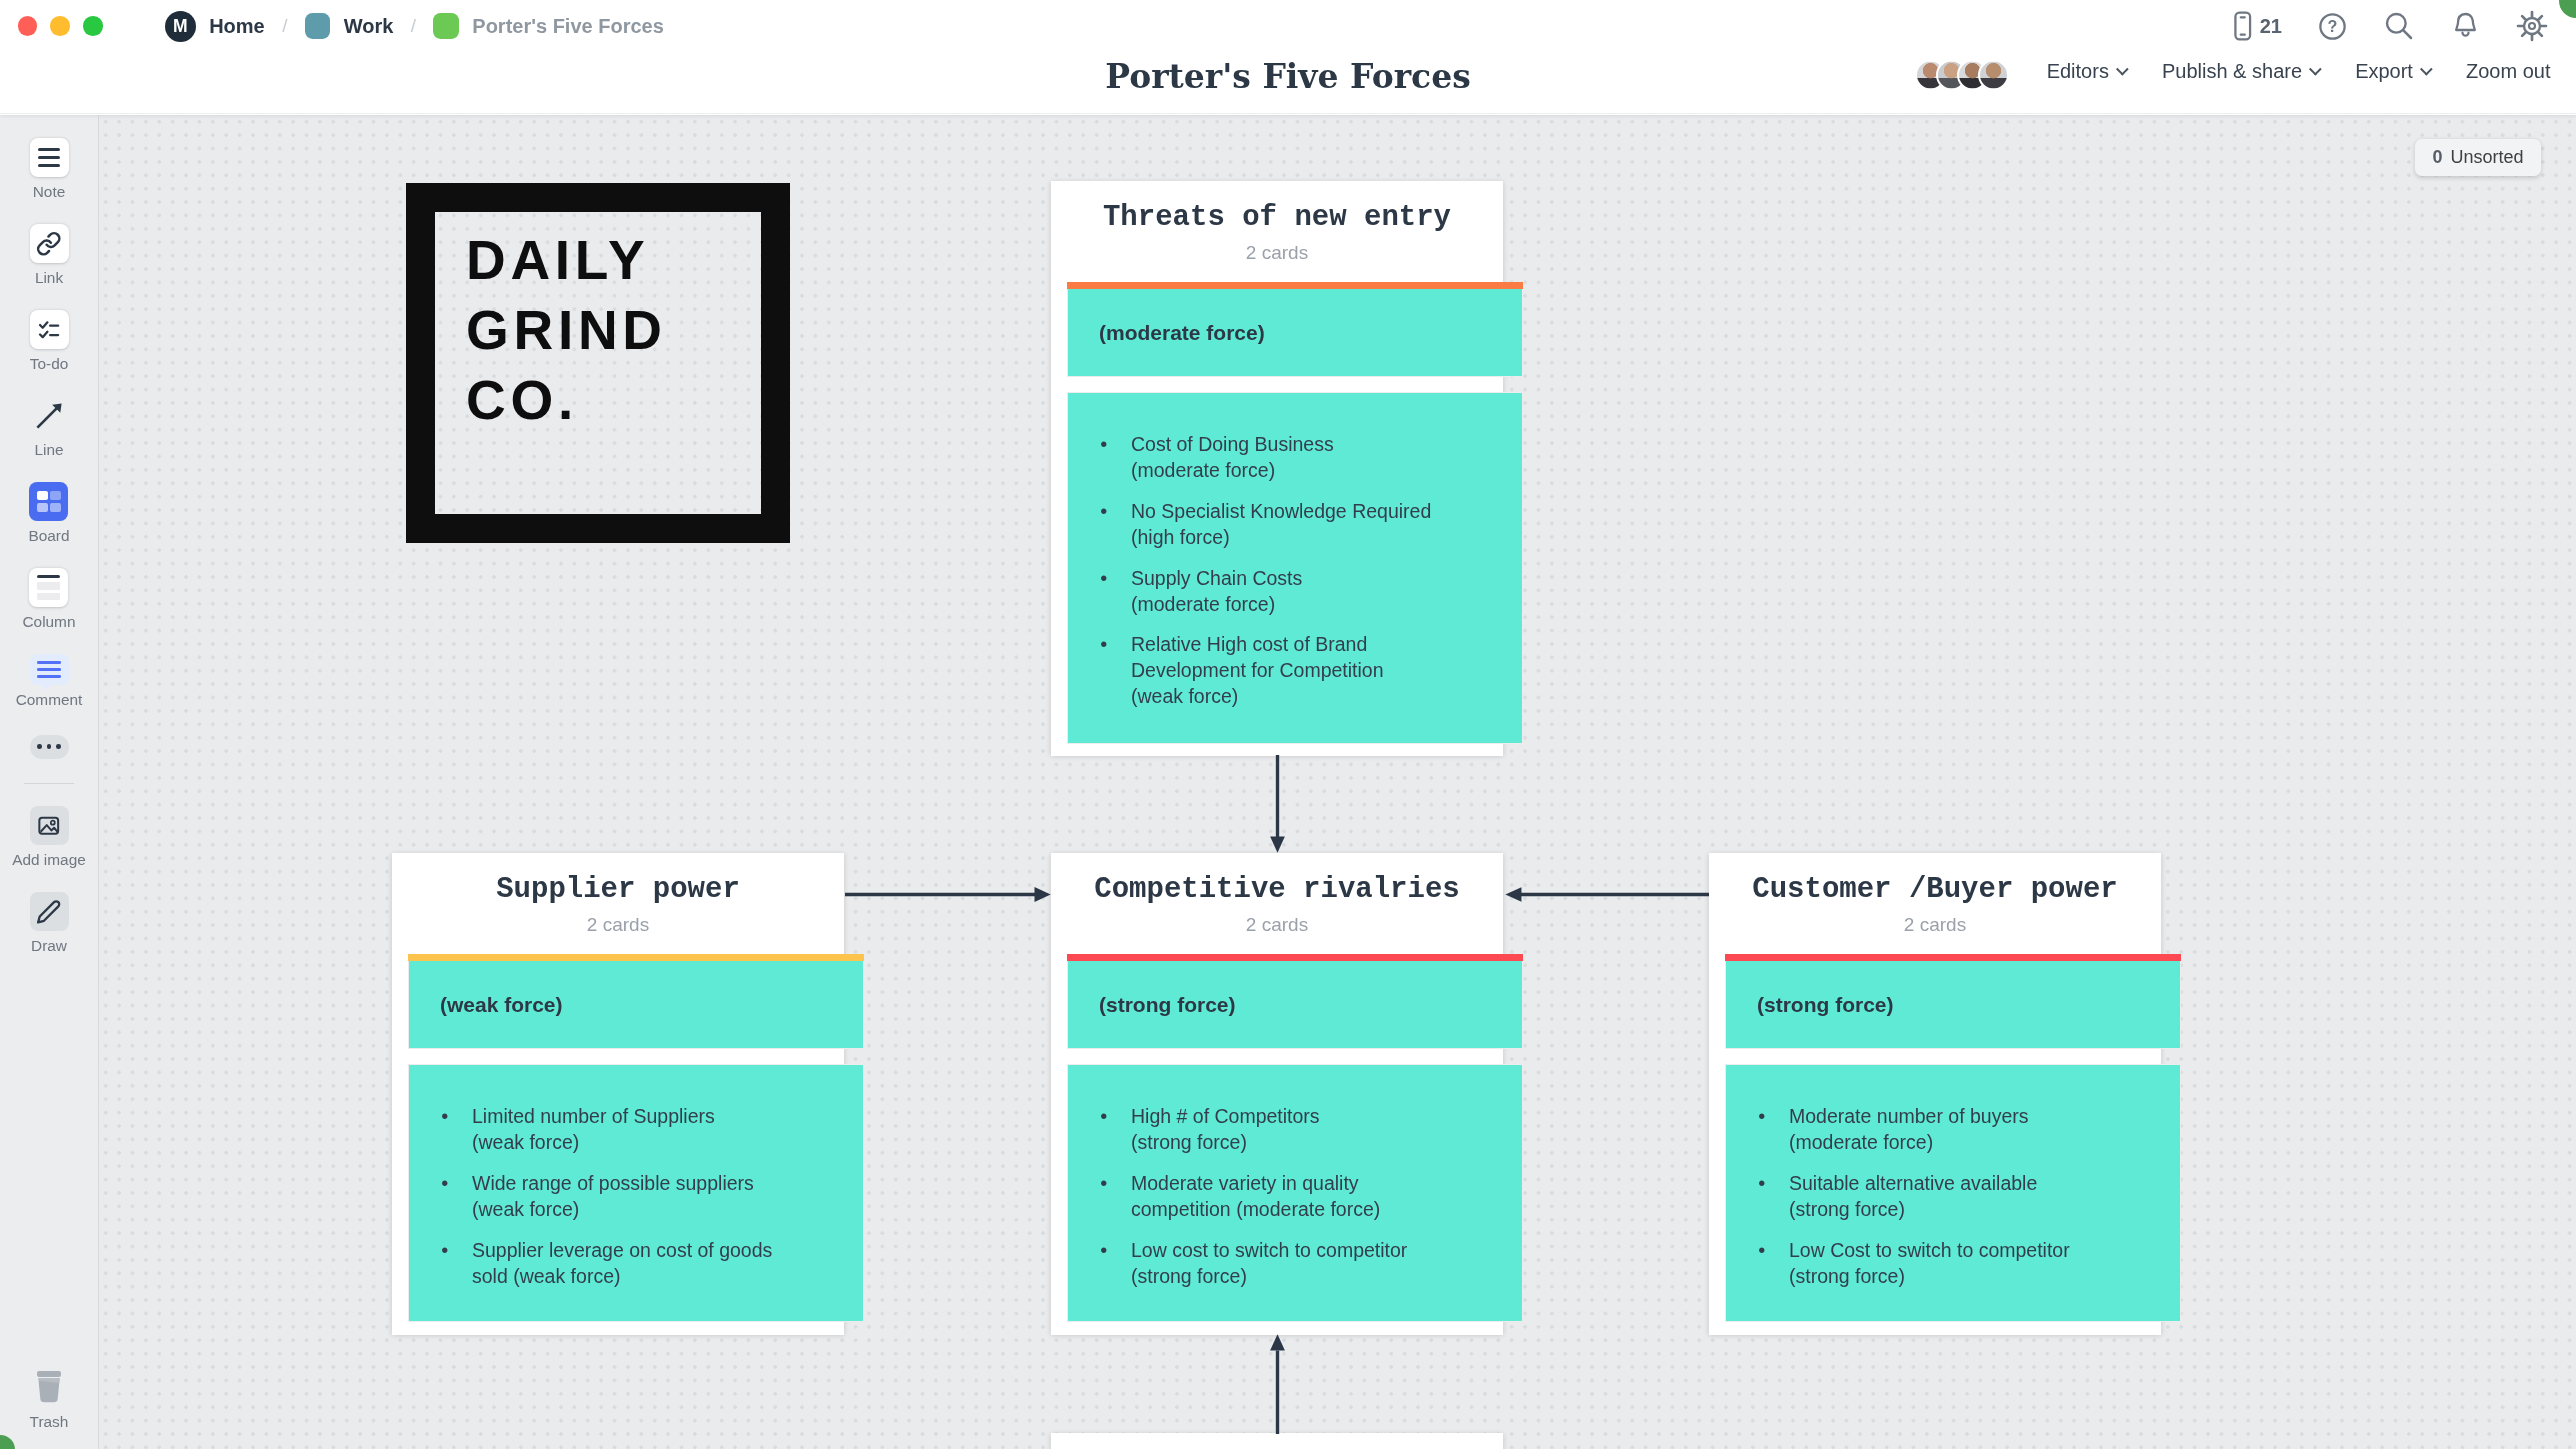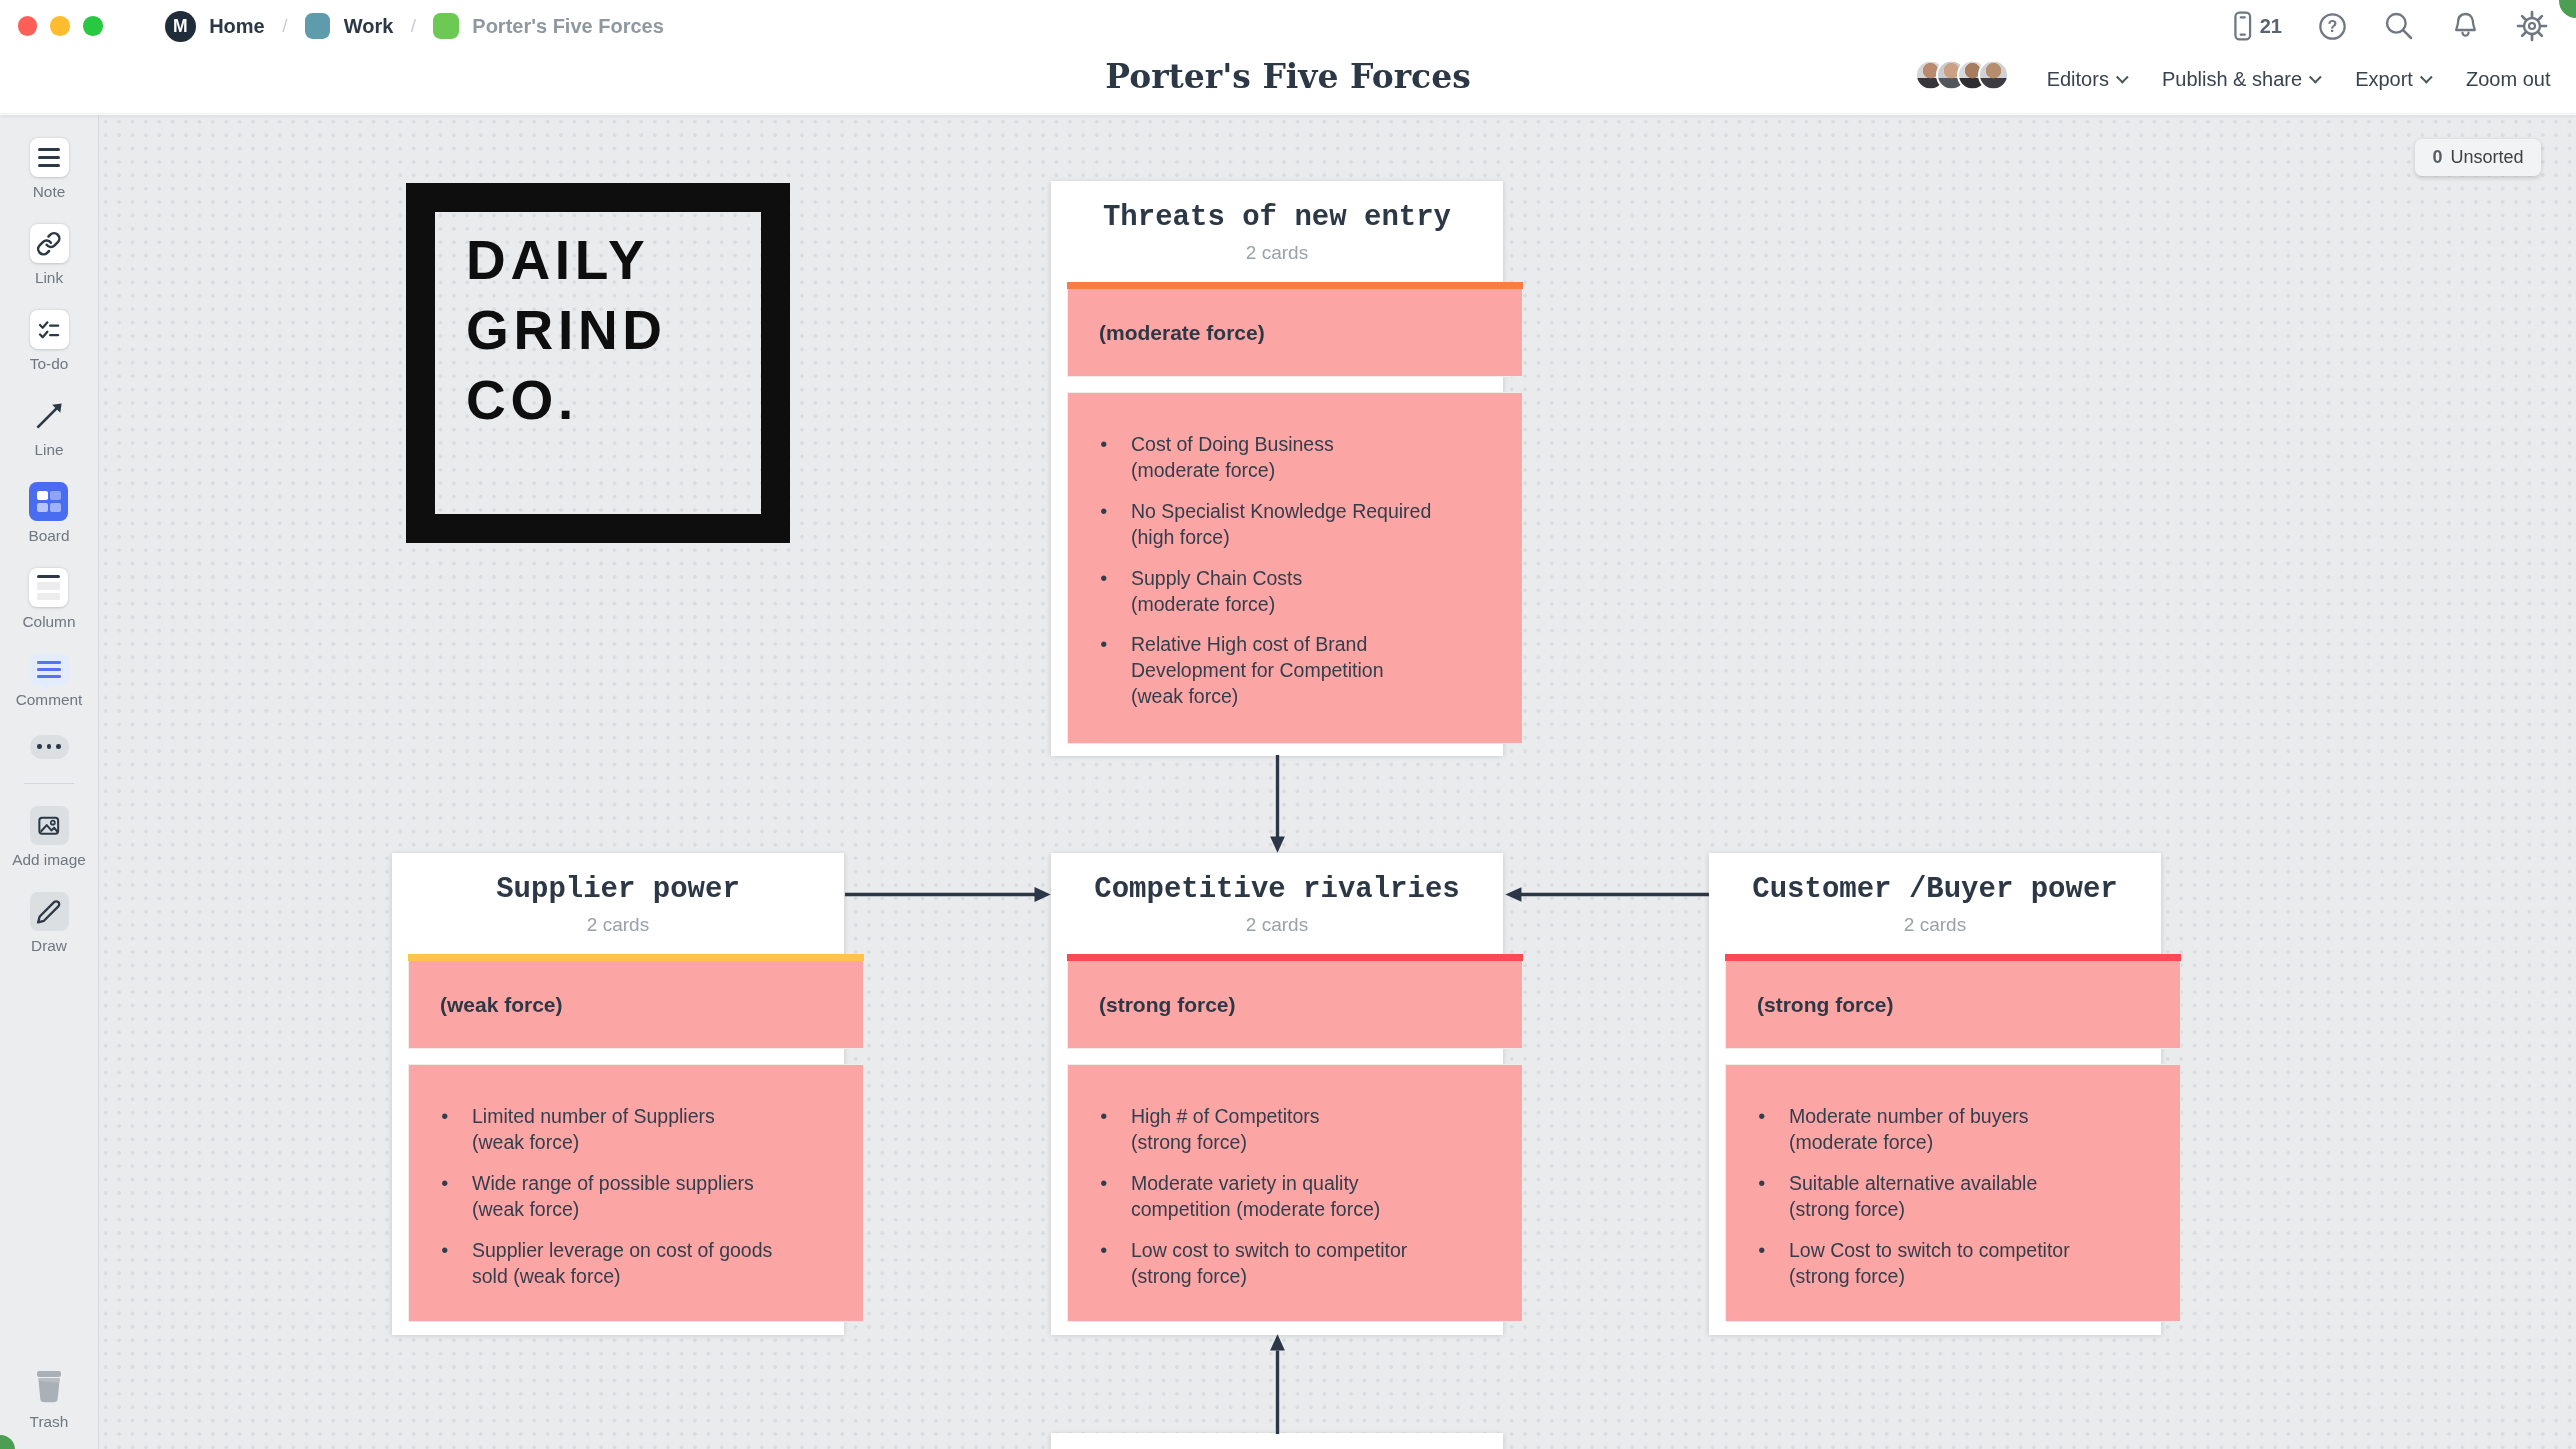--- a/index.html
+++ b/index.html
@@ -20,21 +20,21 @@
   .sep { color:#c8cdd2; font-size:19px; margin:0 4px; }
   .chip { width:25.5px; height:25.5px; border-radius:7.4px; }
   .row1-right { margin-left:auto; display:flex; align-items:center; gap:35px; }
   .iconbtn { display:flex; align-items:center; gap:6px; color:#6e7782; }
   .count-label { font-size:20px; font-weight:bold; color:#5a6370; }
 
   .row2 { position:relative; height:62px; border-bottom:0.7px solid #eceef0; }
   .board-title { position:absolute; left:50%; top:40%; transform:translate(-50%,-50%);
                  font-family:"DejaVu Serif", serif; font-weight:bold; font-size:33px; color:#2c3845; }
   .row2-right { position:absolute; right:25.5px; top:38%; transform:translateY(-50%);
-                display:flex; align-items:flex-end; gap:35px; }
+                display:flex; align-items:flex-start; gap:35px; }
   .avatars { display:flex; margin-right:2.7px; }
   .avatar { width:31px; height:31px; border-radius:50%; border:2px solid #fff; margin-left:-10px; }
   .avatar:first-child { margin-left:0; }
   .av1 { background:radial-gradient(circle at 50% 34%, #b98a6e 0 7.4px, transparent 8px), linear-gradient(180deg,#d4d5d7 0 62%, #35353a 62%); }
   .av2 { background:radial-gradient(circle at 50% 34%, #caa183 0 7.4px, transparent 8px), linear-gradient(180deg,#c9cbce 0 62%, #55555c 62%); }
   .av3 { background:radial-gradient(circle at 50% 34%, #a87c5f 0 7.4px, transparent 8px), linear-gradient(180deg,#d8d9db 0 62%, #2e2e33 62%); }
   .av4 { background:radial-gradient(circle at 50% 34%, #b68e6d 0 7.4px, transparent 8px), linear-gradient(180deg,#cfd1d4 0 62%, #3c3c42 62%); }
   .menu-btn { display:flex; align-items:center; gap:9.4px; font-size:20px; color:#39434f; cursor:default; }
   .chev { width:8.7px; height:8.7px; border-right:2px solid #4a545f; border-bottom:2px solid #4a545f;
           transform:rotate(45deg) translate(-1.3px,-1.3px); }
@@ -83,21 +83,21 @@
   .logo { position:absolute; left:307px; top:68px; width:384px; height:360px;
           border:29.5px solid #0e0e0f; }
   .logo-text { padding:13.4px 0 0 31px; }
   .logo-line { font-size:55px; font-weight:bold; letter-spacing:4.7px; line-height:70px; color:#0e0e0f; }
 
   .board { position:absolute; background:#fff; box-shadow:0 1.3px 5.4px rgba(0,0,0,.16); }
   .board h2 { margin-top:20px; text-align:center; font-family:Liberation Mono, monospace;
               font-weight:bold; font-size:29px; color:#2c3845; }
   .cardcount { margin-top:8px; text-align:center; font-size:19px; color:#9aa1aa; }
 
-  .note { position:absolute; left:16px; width:456px; background:#fca5a5; border:0.7px solid #ececec; }
+  .note { position:absolute; left:16px; width:456px; background:#5eead4; border:0.7px solid #ececec; }
   .note-force { top:101px; height:95px; display:flex; flex-direction:column; }
   .accent-bar { height:6.7px; margin:-0.7px -0.7px 0 -0.7px; }
   .force-label { flex:1; display:flex; align-items:center; padding-left:31px;
                  font-size:21px; font-weight:bold; color:#2c3845; }
   .note-list { top:211px; }
   .note-list.tall { height:352px; }
   .note-list.short { height:258px; }
   .bullets { padding:38px 24px 0 31px; }
   .bullet { position:relative; padding-left:32px; font-size:19.5px; line-height:26px; color:#333e4d;
             margin-bottom:14.8px; white-space:pre-line; }

